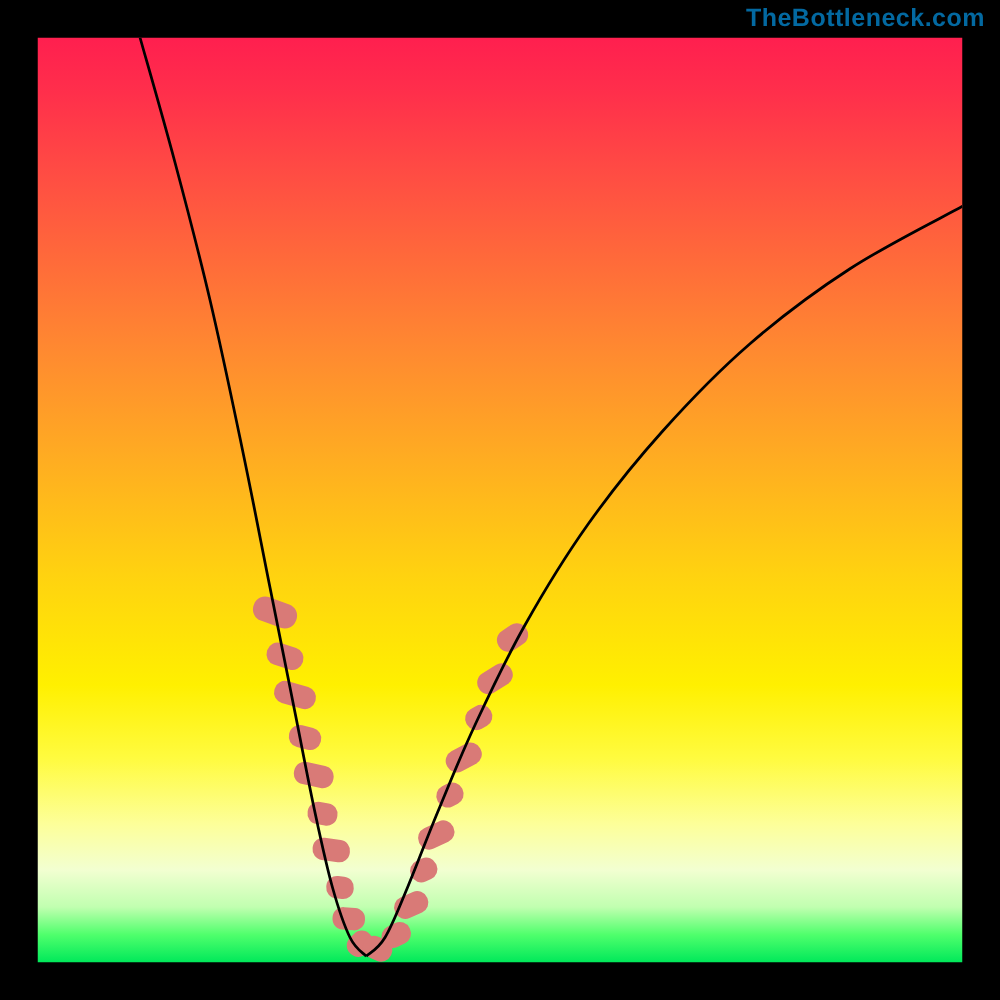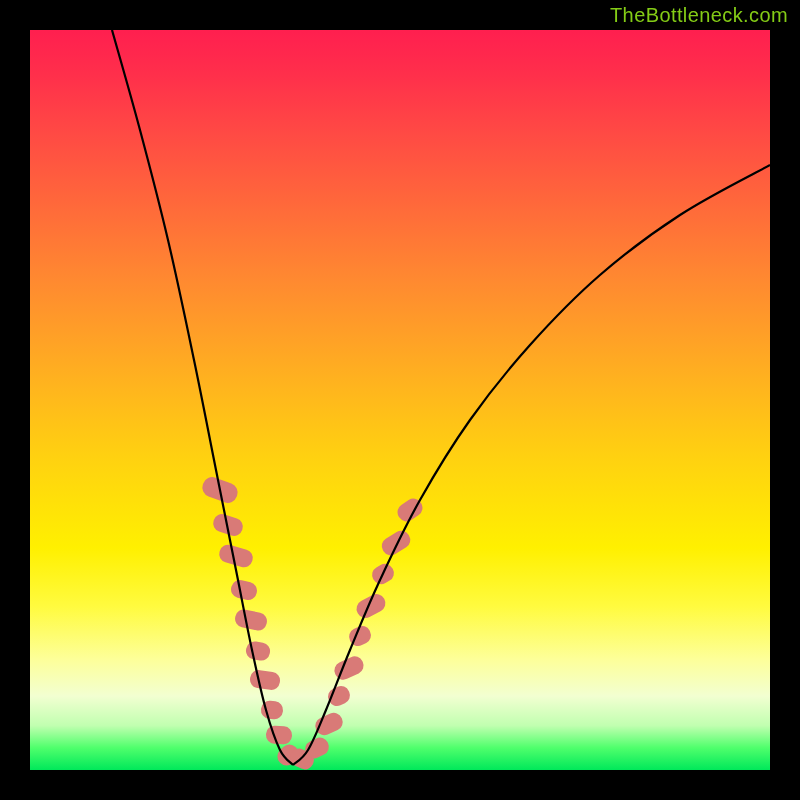--- a/index.html
+++ b/index.html
@@ -40,24 +40,24 @@
       #f2ffd1 90%,
       #c1ffb0 94%,
       #4fff6c 97%,
       #00e85a 100%
     );
   }
   .watermark {
     position: absolute;
     top: 4px;
     right: 12px;
-    color: #84cc16;
+    color: #0369a1;
     font-size: 20px;
     letter-spacing: 0.4px;
-    font-weight: 400;
+    font-weight: 700;
     z-index: 5;
   }
   svg.curve-layer {
     position: absolute;
     left: 0;
     top: 0;
     width: 100%;
     height: 100%;
     z-index: 2;
   }

